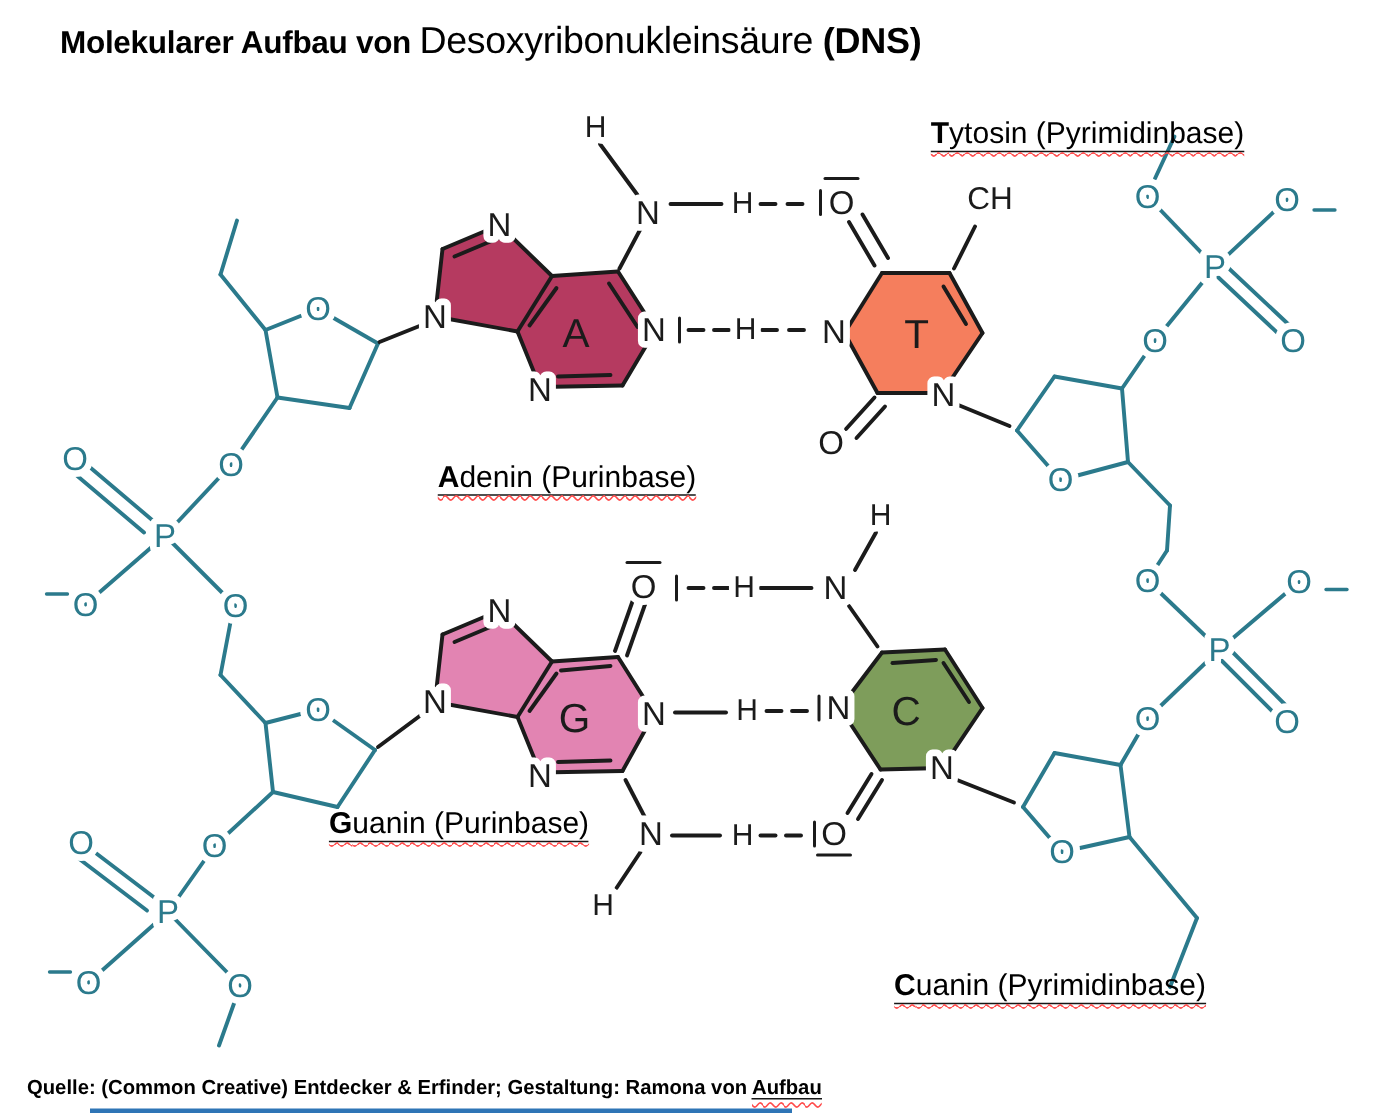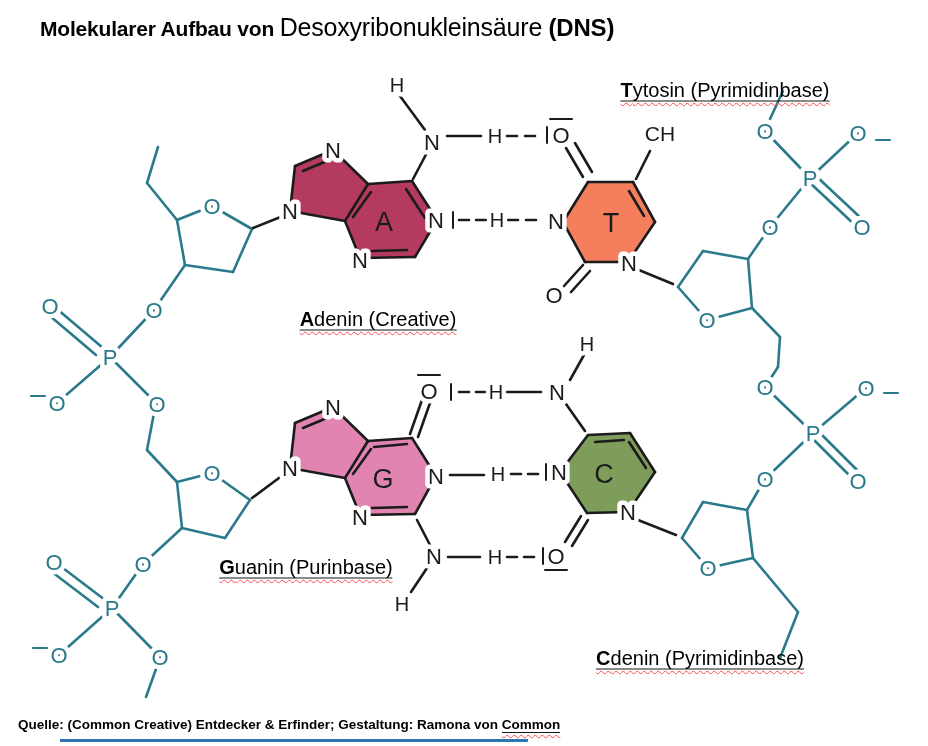--- a/index.html
+++ b/index.html
@@ -241,21 +241,21 @@
     <text x="434" y="556" fill="#1b1b1b" font-size="22" dominant-baseline="central" class="halo">N</text>
     <text x="495" y="557" fill="#1b1b1b" font-size="20" dominant-baseline="central" class="halo">H</text>
     <text x="556" y="556" fill="#1b1b1b" font-size="22" dominant-baseline="central" class="halo">O</text>
     <text x="402" y="604" fill="#1b1b1b" font-size="20" dominant-baseline="central" class="halo">H</text>
     <text x="604" y="474" fill="#1b1b1b" font-size="27" dominant-baseline="central">C</text>
     <text x="628" y="512" fill="#1b1b1b" font-size="22" dominant-baseline="central" class="halo">N</text>
   </svg>
 
 <div class="abs base-label" style="left:725px;top:90px"><span class="ul wavy" style="text-decoration-color: rgb(255, 76, 76);"><b>T</b><span>ytosin (Pyrimidinbase)</span></span></div>
 
-<div class="abs base-label" style="left:378px;top:319px"><span class="ul wavy" style="text-decoration-color: rgb(255, 76, 76);"><b>A</b><span>denin (Creative)</span></span></div>
-
-<div class="abs base-label" style="left:306px;top:567px"><span class="ul wavy" style="text-decoration-color: rgb(255, 76, 76);"><b>G</b><span>uanin (Purinbase)</span></span></div>
-
-<div class="abs base-label" style="left:700px;top:658px"><span class="ul wavy" style="text-decoration-color: rgb(255, 76, 76);"><b>C</b><span>denin (Pyrimidinbase)</span></span></div>
-
-<div id="source" class="abs"><span>Quelle: (Common Creative) Entdecker &amp; Erfinder; Gestaltung: Ramona von </span><span class="ul wavy" style="text-decoration-color: rgb(255, 76, 76);">Common</span></div>
+<div class="abs base-label" style="left:378px;top:319px"><span class="ul wavy" style="text-decoration-color: rgb(255, 76, 76);"><b>A</b><span>denin (Purinbase)</span></span></div>
+
+<div class="abs base-label" style="left:306px;top:550px"><span class="ul wavy" style="text-decoration-color: rgb(255, 76, 76);"><b>G</b><span>uanin (Purinbase)</span></span></div>
+
+<div class="abs base-label" style="left:700px;top:658px"><span class="ul wavy" style="text-decoration-color: rgb(255, 76, 76);"><b>C</b><span>uanin (Pyrimidinbase)</span></span></div>
+
+<div id="source" class="abs"><span>Quelle: (Common Creative) Entdecker &amp; Erfinder; Gestaltung: Ramona von </span><span class="ul wavy" style="text-decoration-color: rgb(255, 76, 76);">Aufbau</span></div>
 
 <div id="bottom-rule" class="abs" style="background: rgb(46, 117, 182);"></div>
 
 </body></html>

